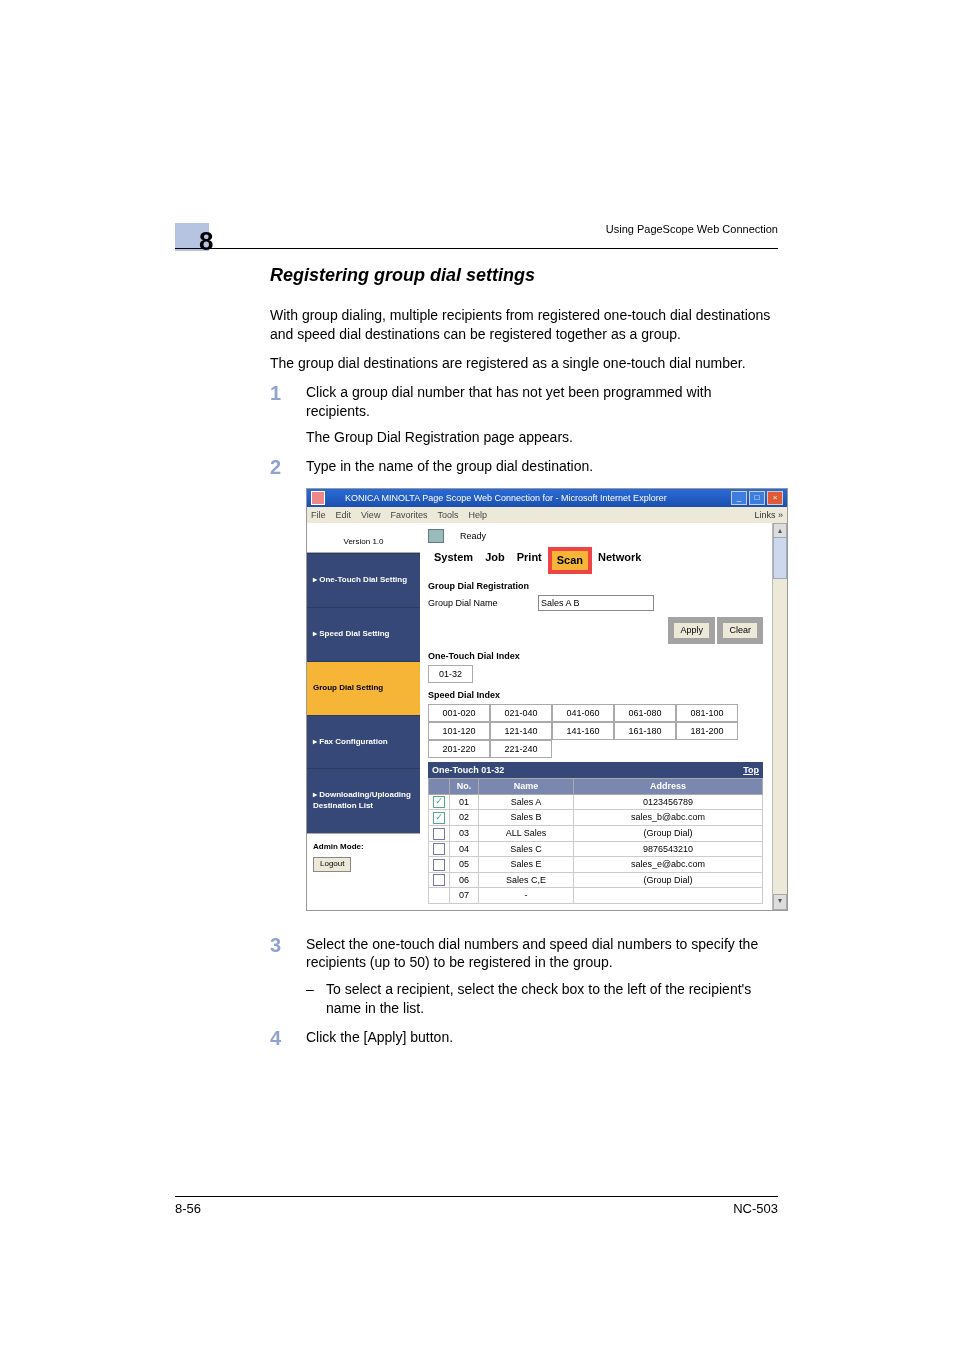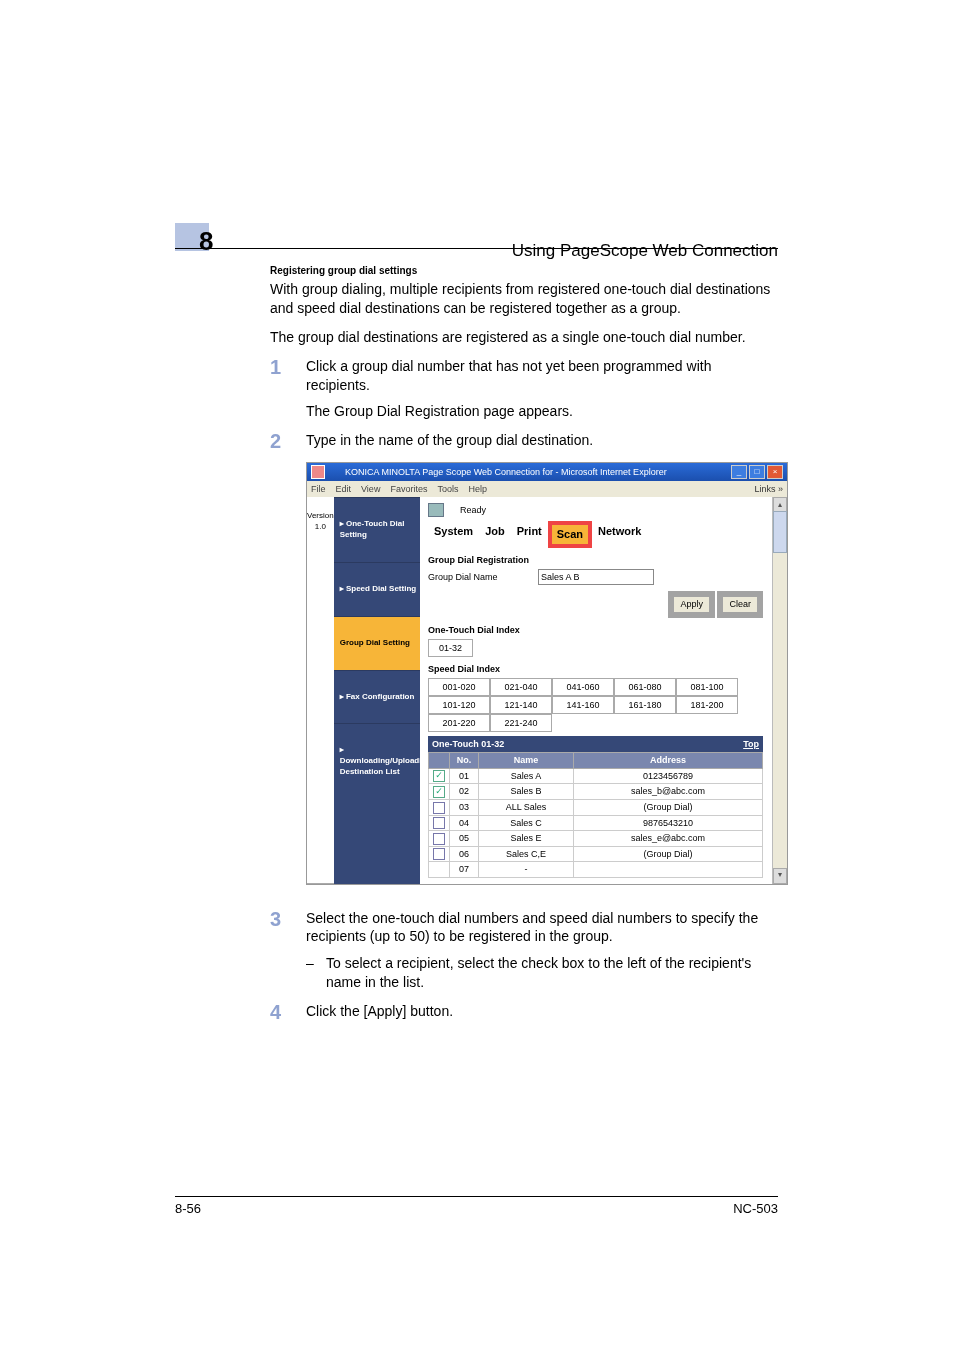--- a/index.html
+++ b/index.html
@@ -1,39 +1,39 @@
 <!DOCTYPE html>
 <html><head>
 <meta charset="utf-8">
 <style>
   html,body{margin:0;padding:0;background:#fff;font-family:Arial,Helvetica,sans-serif;color:#000}
   .page{width:954px;height:1350px;margin:0 auto;position:relative;box-sizing:border-box;padding:60px 0 0 0}
   .chapnum-box{position:absolute;left:175px;top:220px}
   .chapnum-block{display:inline-block;background:#b6c4e2;width:34px;height:28px;vertical-align:bottom}
   .chapnum{position:relative;left:-10px;top:6px;font-size:26px;font-weight:bold}
-  .header-right{position:absolute;right:176px;top:241px;font-size:17px}
+  .header-right{position:absolute;right:176px;top:223px;font-size:11px}
   .hr{position:absolute;left:175px;right:176px;top:248px;border-top:1px solid #000}
   .content{position:absolute;left:270px;right:176px;top:265px}
-  .subhead{font-weight:bold;font-size:10px;margin-bottom:4px}
+  .subhead{font-weight:bold;font-style:italic;font-size:18px;margin-bottom:20px}
   .para{font-size:14px;line-height:1.35;margin-bottom:10px}
   .step{display:flex;margin-top:10px}
   .step-num{width:36px;flex:none;font-size:20px;font-weight:bold;color:#8fa2d0;line-height:1}
   .step-body{flex:1;font-size:14px;line-height:1.35}
   .step-sub{margin-top:8px}
   .indent-dash{display:flex;margin-top:8px}
   .indent-dash .dash{width:20px;flex:none}
   .screenshot{margin-top:12px;margin-bottom:14px;border:1px solid #999;width:480px;font-family:Tahoma,Arial,sans-serif;font-size:9px;color:#000;background:#fff}
   .ss-title{background:linear-gradient(#2a6bd8,#1b4fae);color:#fff;padding:2px 4px;display:flex;align-items:center;justify-content:space-between}
   .ss-title-controls{display:flex;gap:2px}
   .ss-btn{width:14px;height:12px;border:1px solid #ccc;display:flex;align-items:center;justify-content:center;font-size:8px;background:#3d7de0;color:#fff}
   .ss-btn.close{background:#e25935}
   .ss-menu{background:#ece9d8;padding:2px 4px;color:#444;display:flex;gap:10px;align-items:center}
   .ss-menu .links{margin-left:auto;color:#333}
   .ss-body{display:flex}
-  .ss-left{width:113px;background:#354877;color:#fff;padding:0;display:flex;}
+  .ss-left{width:113px;background:#354877;color:#fff;padding:0;display:flex;flex-direction:column}
   .ss-version{background:#fff;color:#000;text-align:center;font-size:8px;padding:14px 0 4px 0;border-bottom:1px solid #aaa}
   .ss-nav{padding:0}
   .ss-nav div{padding:21px 6px;border-top:1px solid #2b3a60;font-size:8px;font-weight:bold}
   .ss-nav .active{background:#f7b538;color:#000}
   .ss-admin{background:#fff;color:#000;padding:8px 6px;font-weight:bold;font-size:8px;border-top:1px solid #aaa}
   .ss-logout{background:#ece9d8;border:1px solid #888;display:inline-block;padding:1px 6px;margin-top:4px;font-weight:normal}
   .ss-right{flex:1;padding:6px 8px;background:#fff;position:relative}
   .status-row{display:flex;align-items:center;gap:16px;margin-bottom:4px}
   .printer-ico{width:14px;height:12px;background:#9bb;border:1px solid #678}
   .tabs{display:flex;gap:0;font-size:11px;font-weight:bold;margin-bottom:4px}

